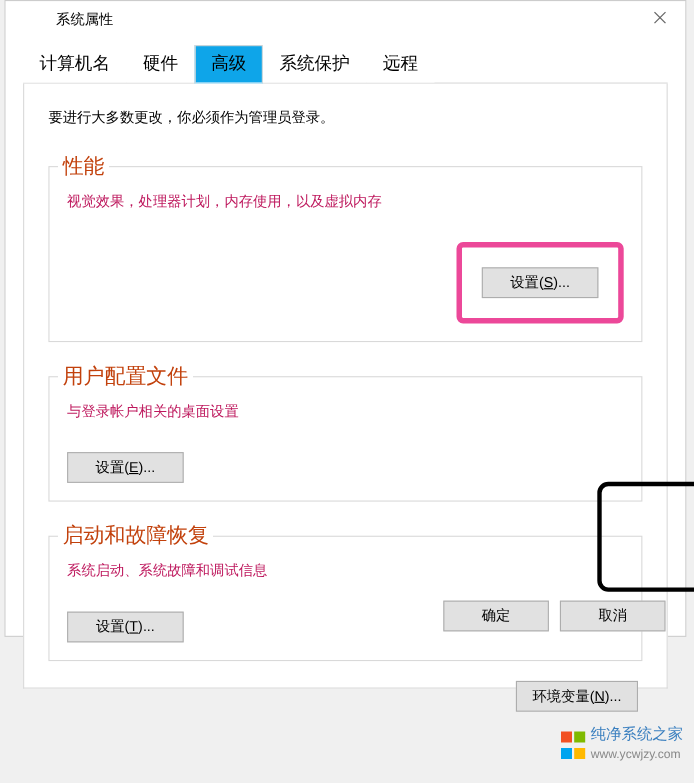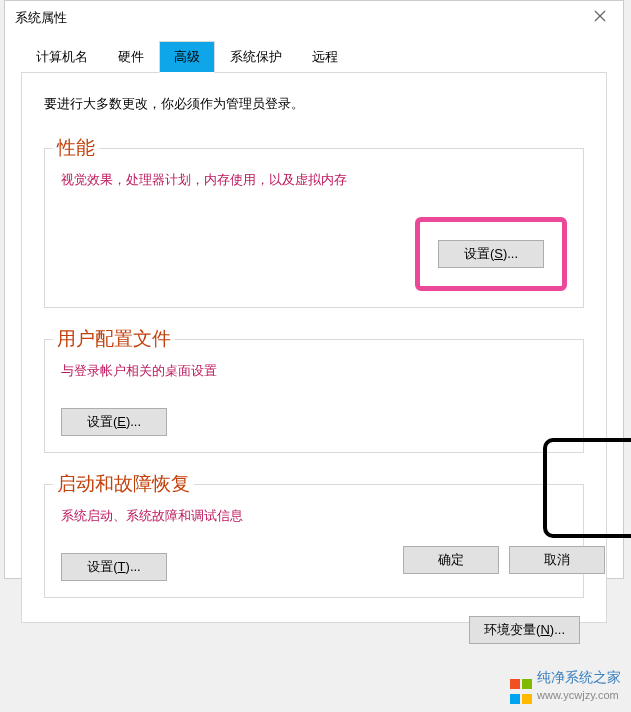--- a/index.html
+++ b/index.html
@@ -13,20 +13,21 @@
       overflow: hidden;
     }
     .window {
       position: absolute;
       left: 4px;
       top: 0;
       width: 620px;
       height: 579px;
       background: #ffffff;
       border: 1px solid #cccccc;
+      padding-left: 36px;
     }
     .titlebar {
       height: 34px;
       display: flex;
       align-items: center;
       padding: 0 10px;
       position: relative;
     }
     .titlebar-text {
       font-size: 13px;
@@ -53,21 +54,21 @@
       bottom: 60px;
     }
     .tabs {
       display: flex;
       border-bottom: 1px solid #d9d9d9;
       position: relative;
       z-index: 1;
     }
     .tab {
       padding: 6px 14px;
-      font-size: 13px;
+      font-size: 16px;
       color: #000;
       border: 1px solid transparent;
       border-bottom: none;
       background: #ffffff;
       position: relative;
       cursor: pointer;
     }
     .tab.active {
       border: 1px solid #d9d9d9;
       border-bottom: 1px solid #ffffff;
@@ -142,23 +143,23 @@
       right: 18px;
       bottom: 4px;
       display: flex;
       gap: 10px;
       margin-left: 13px;
     }
     .footer-buttons .win-btn { min-width: 96px; }
     .watermark {
       position: absolute;
       right: 10px;
-      bottom: 10px;
-      display: flex;
-      align-items: flex-end;
+      bottom: 20px;
+      display: flex;
+      align-items: center;
       gap: 4px;
       pointer-events: none;
     }
     .wm-logo {
       width: 24px; height: 24px;
       display: inline-block;
     }
     .wm-logo span {
       display:inline-block; width:10px; height:10px; margin:1px;
     }

